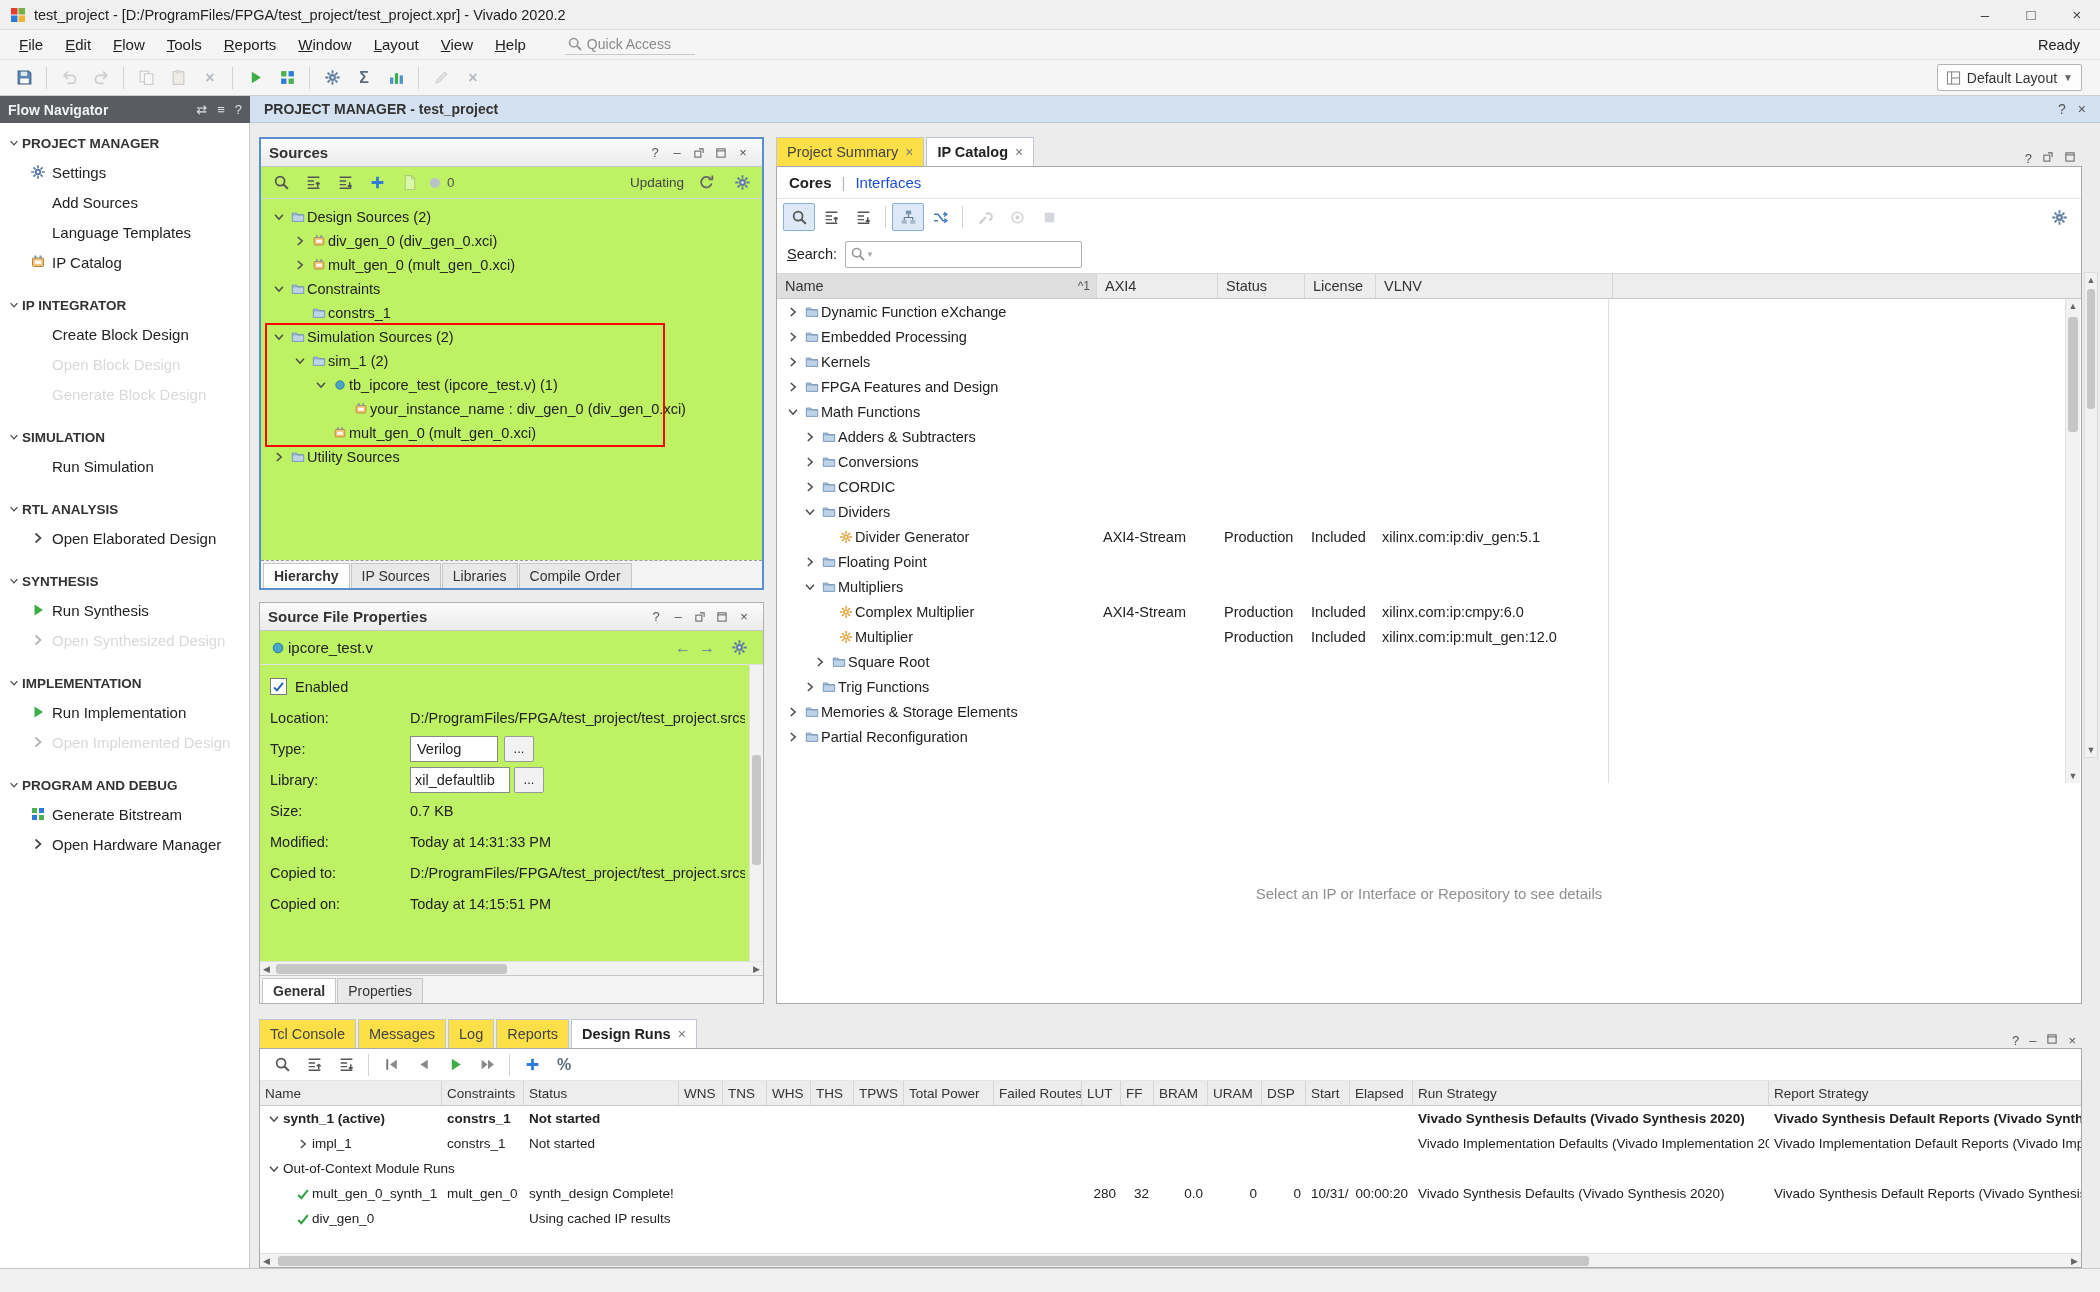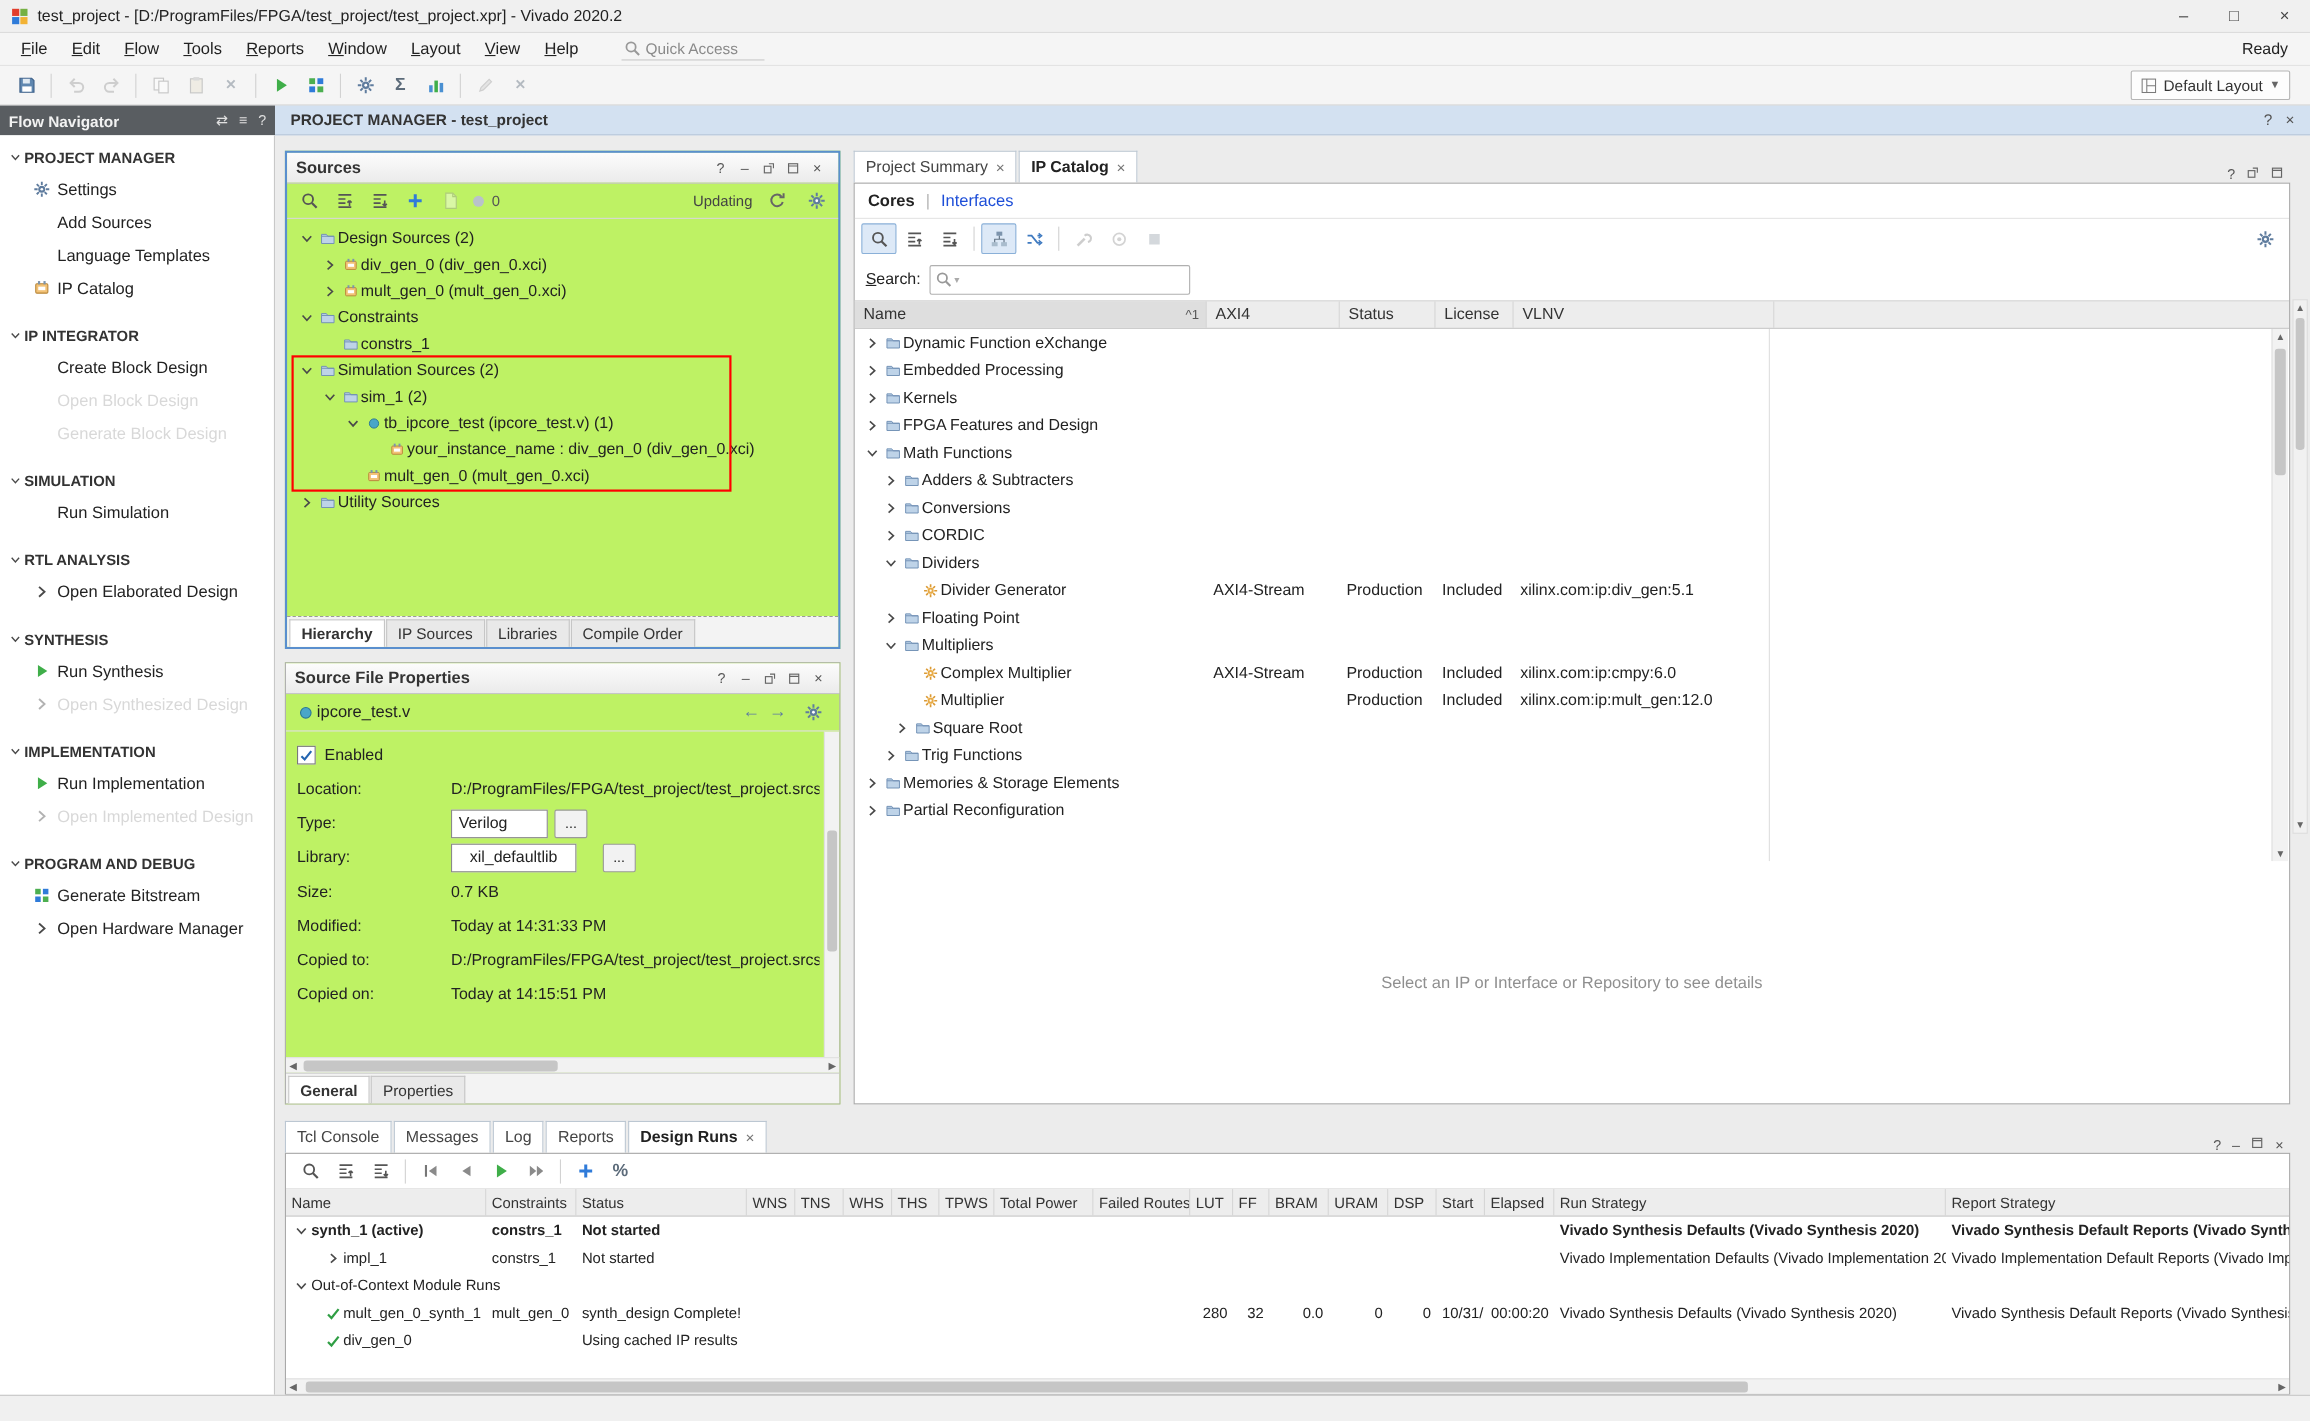--- a/index.html
+++ b/index.html
@@ -65,33 +65,33 @@
   .stab.active { background:#fff; font-weight:bold; }
 
   #props-panel { left:259px; top:602px; width:505px; height:402px; }
   #props-filebar { height:34px; display:flex; align-items:center; border-bottom:1px solid #e0e0e0; padding:0 8px; font-size:15px; flex:none; }
   #props-filebar .right { margin-left:auto; display:flex; align-items:center; gap:8px; color:#5f7ca0; font-size:16px; }
   #props-content { flex:1; position:relative; overflow:hidden; padding:6px 18px 0 10px; }
   .prow { height:31px; display:flex; align-items:center; font-size:14.5px; }
   .plabel { width:140px; color:#222; flex:none; }
   .pval { color:#222; white-space:nowrap; overflow:hidden; }
   .combo { border:1px solid #8a8a8a; background:#fff; height:26px; min-width:88px; display:inline-flex; align-items:center; padding:0 6px; margin-right:6px; }
-  .editbox { border:1px solid #8a8a8a; background:#fff; height:26px; min-width:100px; display:inline-flex; align-items:center; padding:0 16px; margin-right:24px; }
+  .editbox { border:1px solid #8a8a8a; background:#fff; height:26px; min-width:100px; display:inline-flex; align-items:center; padding:0 4px; margin-right:4px; }
   .dots { border:1px solid #9a9a9a; background:#f2f2f2; width:30px; height:26px; display:inline-flex; align-items:center; justify-content:center; font-size:13px; border-radius:2px; }
   .checkbox { width:17px; height:17px; border:1px solid #7a7a7a; background:#fff; display:inline-flex; align-items:center; justify-content:center; margin-right:8px; }
   .checkbox svg { width:13px; height:13px; }
   .vscroll { position:absolute; right:0; top:0; bottom:0; width:14px; background:#f2f2f2; border-left:1px solid #e0e0e0; }
   .vthumb { position:absolute; left:2px; right:2px; background:#c6c6c6; border-radius:3px; }
   .hscroll { height:14px; background:#f2f2f2; border-top:1px solid #e0e0e0; position:relative; flex:none; display:flex; align-items:center; justify-content:space-between; padding:0 3px; font-size:9px; color:#666; }
   .hthumb { position:absolute; top:2px; height:10px; background:#c6c6c6; border-radius:3px; }
 
   
   #workspace { position:absolute; left:776px; top:136px; width:1306px; height:868px; display:flex; flex-direction:column; }
   .dtabstrip { height:30px; display:flex; align-items:flex-end; flex:none; }
-  .dtab { height:29px; padding:0 10px; display:flex; align-items:center; gap:7px; background:#ffffff; border:1px solid #bcc7d2; border-bottom:none; margin-right:2px; font-size:14.5px; color:#444; }
+  .dtab { height:29px; padding:0 10px; display:flex; align-items:center; gap:7px; background:#fde047; border:1px solid #bcc7d2; border-bottom:none; margin-right:2px; font-size:14.5px; color:#444; }
   .dtab.active { background:#fff; font-weight:bold; color:#222; }
   .tclose { font-size:14px; color:#777; font-weight:normal; }
   .dtabstrip .right { margin-left:auto; display:flex; align-items:center; gap:10px; padding-right:6px; color:#555; font-size:13px; }
   #ws-body { flex:1; background:#fff; border:1px solid #a9a9a9; display:flex; flex-direction:column; overflow:hidden; }
   #subtabs { height:32px; display:flex; align-items:center; padding-left:12px; gap:10px; font-size:15px; border-bottom:1px solid #e4e4e4; flex:none; }
   #subtabs .sep { color:#b5b5b5; }
   .subtab.active { font-weight:bold; color:#222; }
   .subtab { color:#1d4ed8; }
   #ipcat-toolbar { height:36px; display:flex; align-items:center; padding:0 6px; flex:none; }
   #ipcat-toolbar .right { margin-left:auto; }

